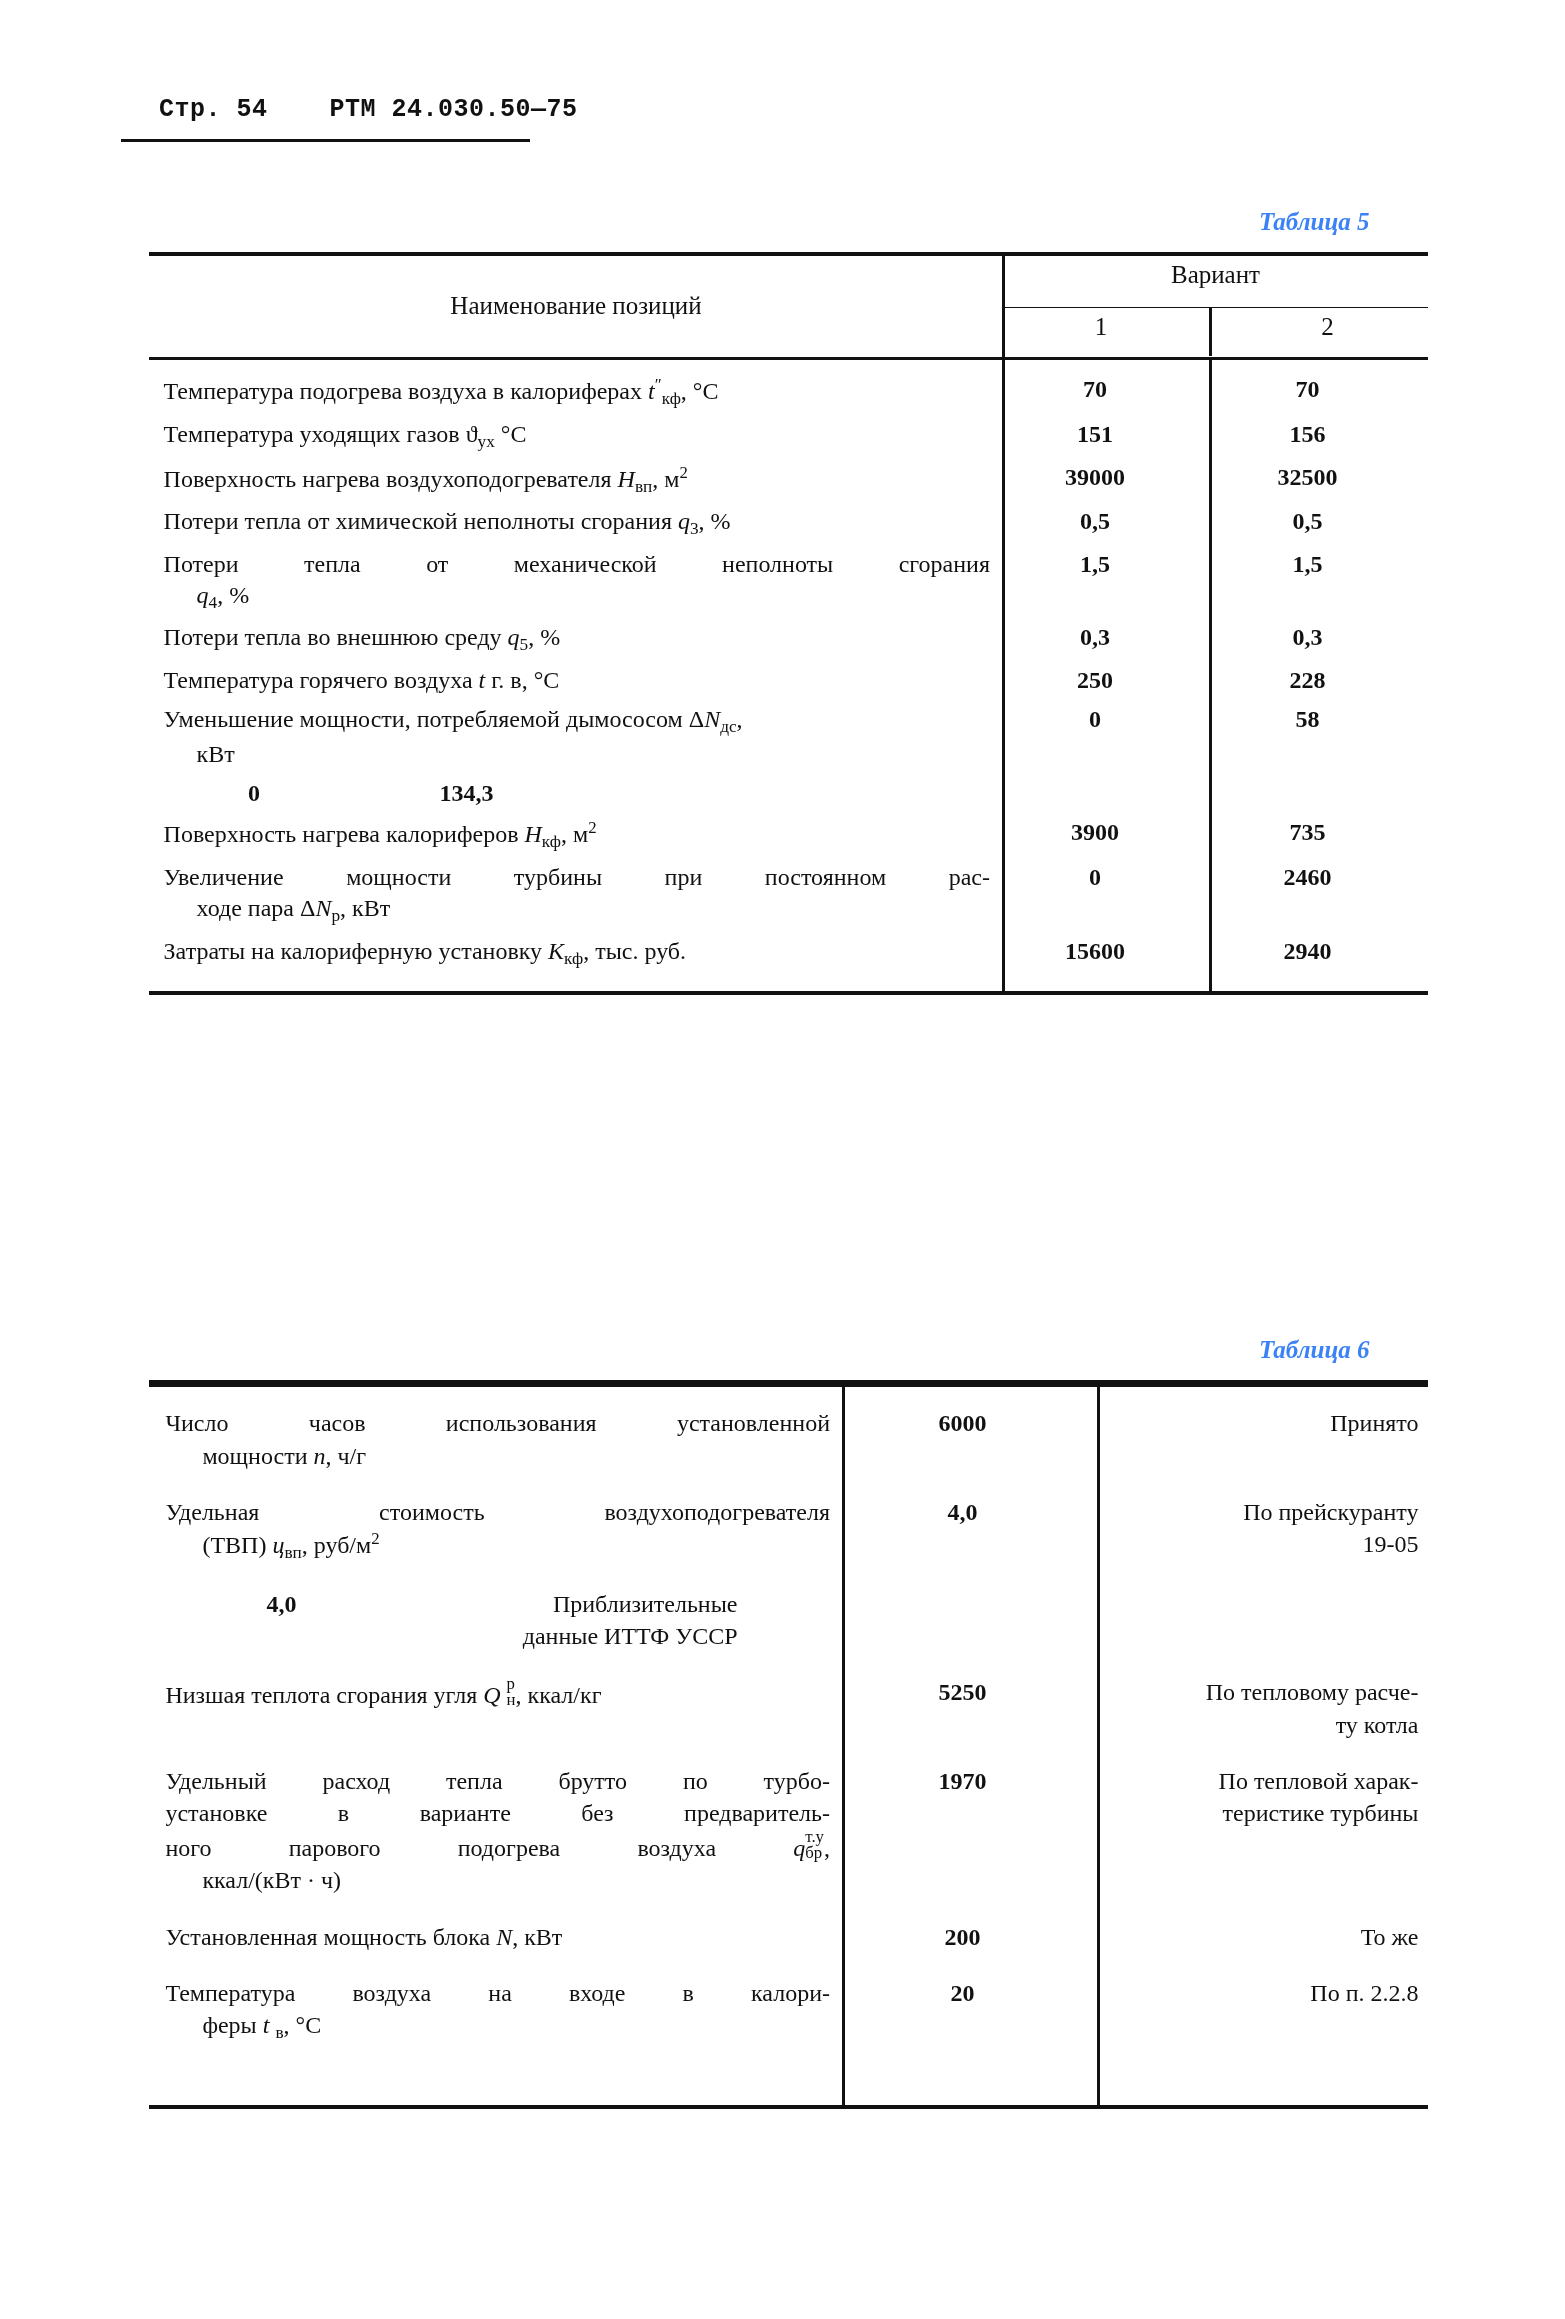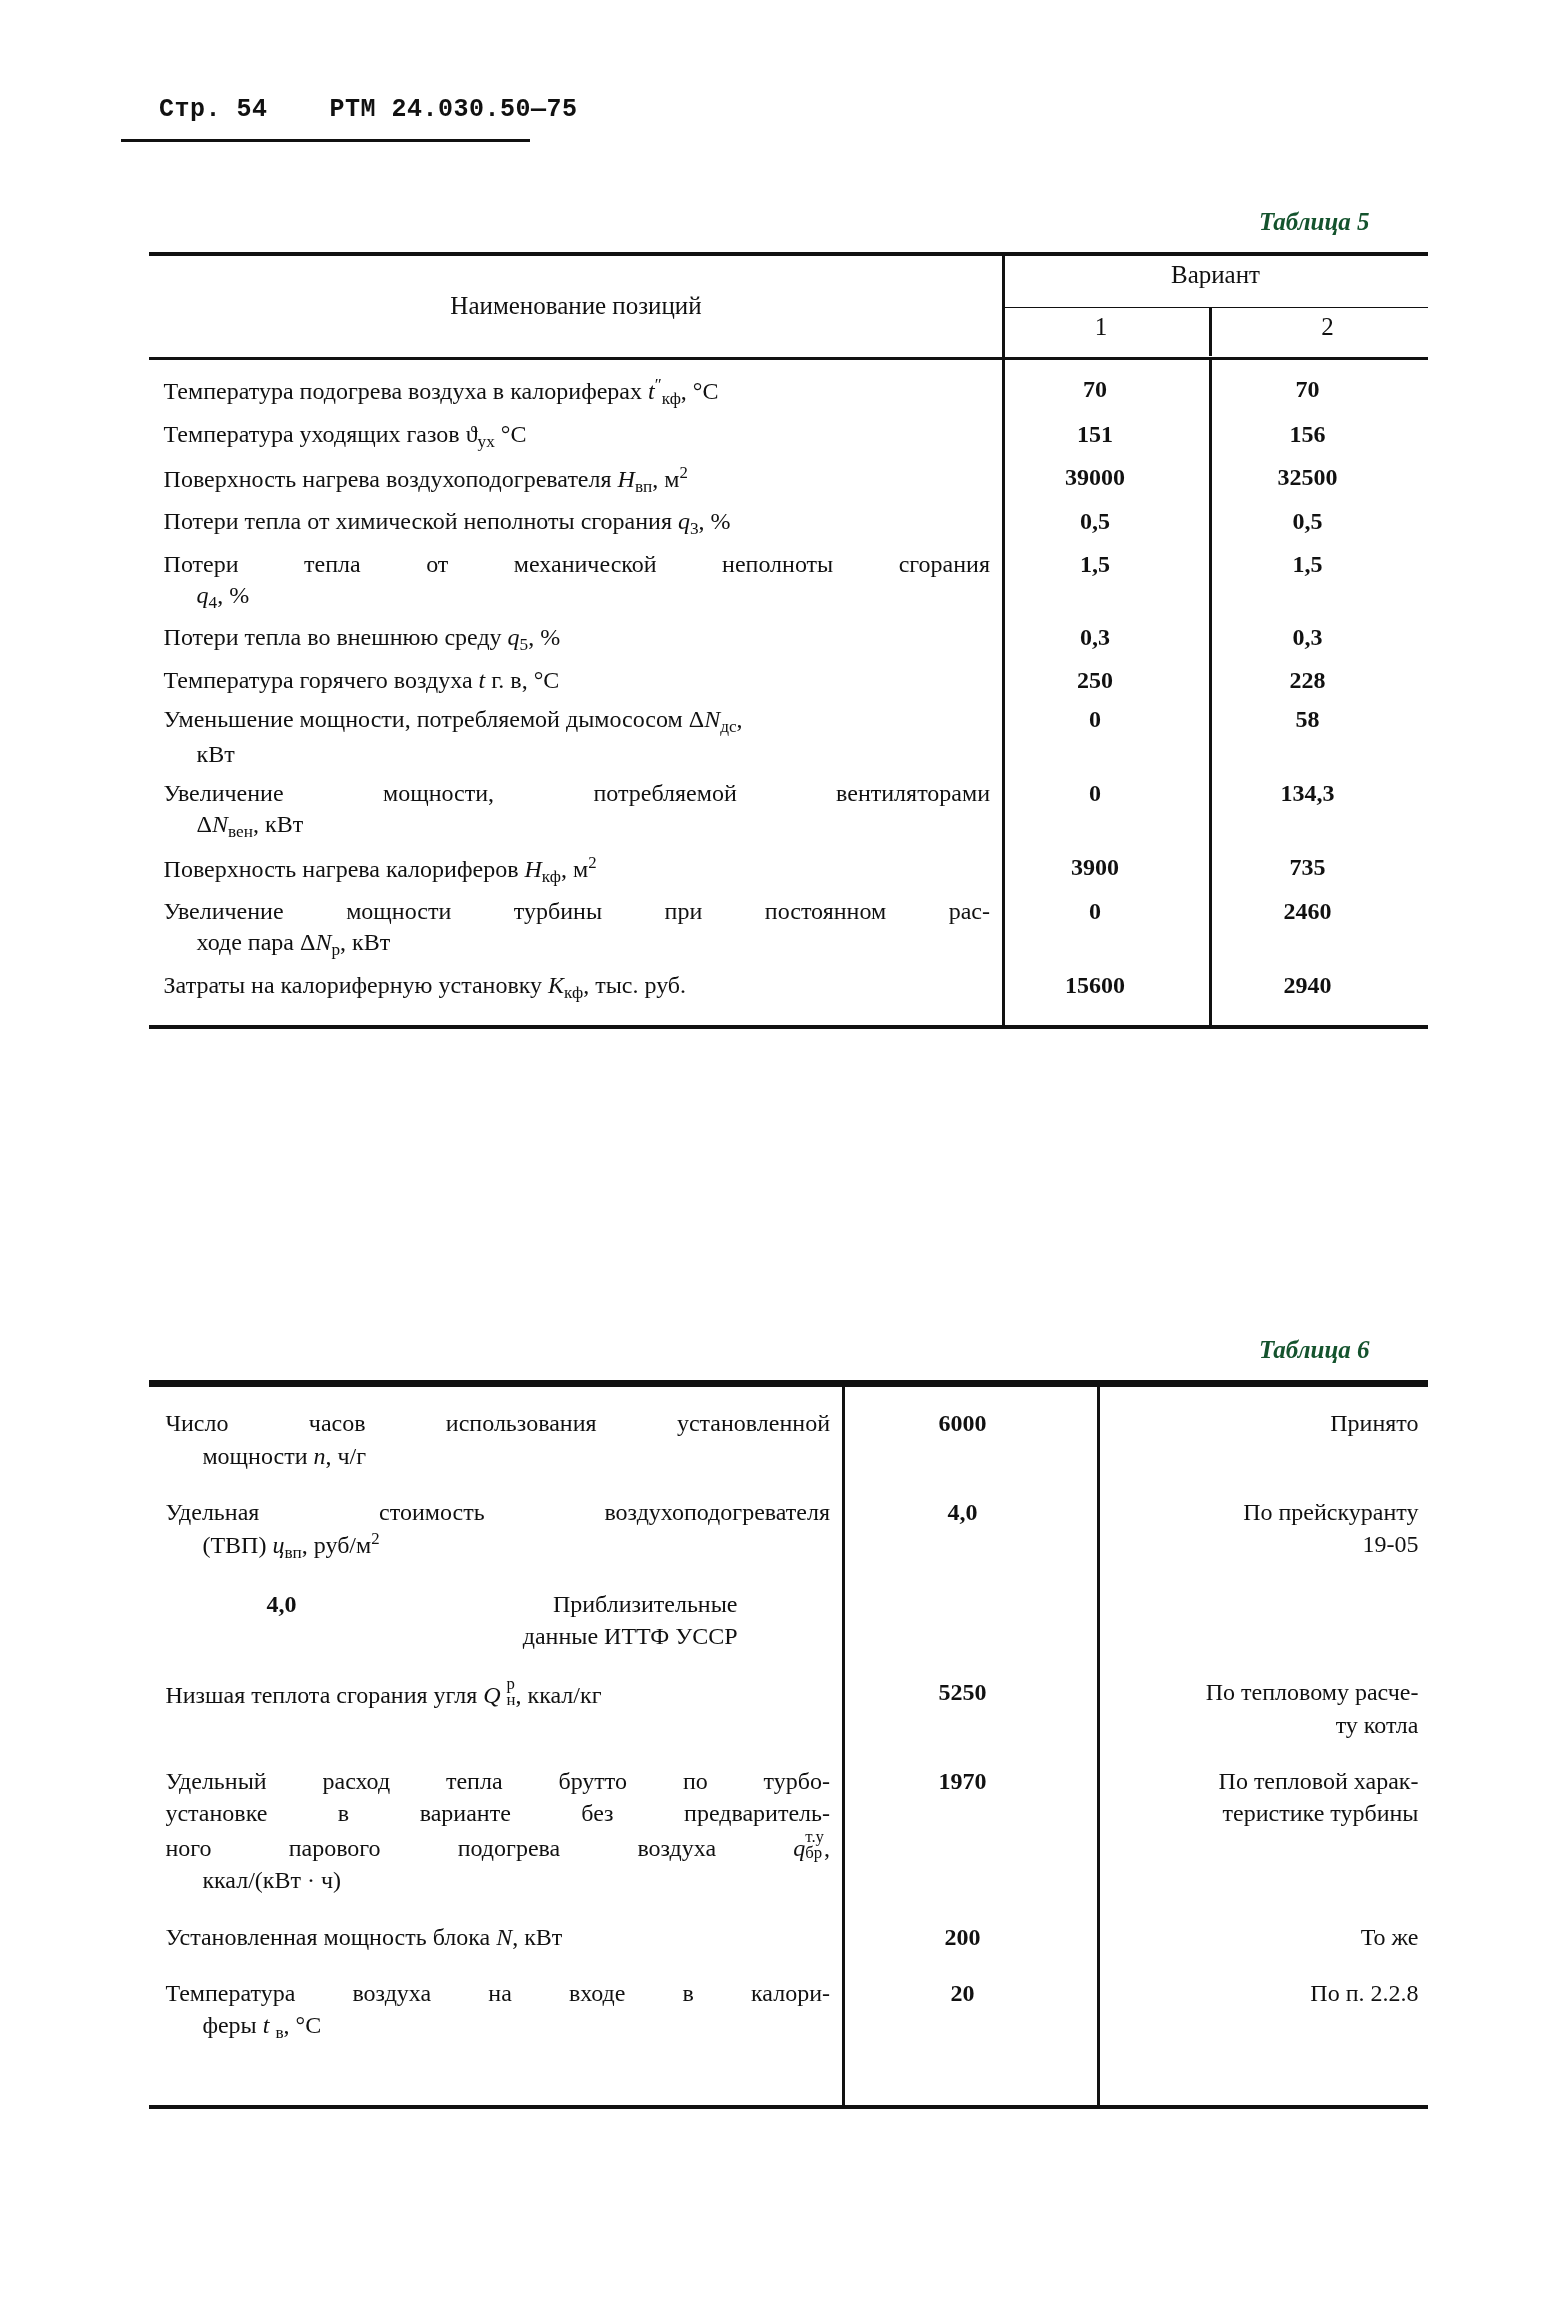--- a/index.html
+++ b/index.html
@@ -46,21 +46,21 @@
     background: #111;
   }
 
   
   .table-caption {
     position: absolute;
     font-family: "Liberation Serif", serif;
     font-style: italic;
     font-size: 25px;
     font-weight: bold;
-    color: #14532d;
+    color: #3b82f6;
   }
   #caption-5 { left: 1259px; top: 208px; }
   #caption-6 { left: 1259px; top: 1336px; }
 
   
   .tbl {
     position: absolute;
     box-sizing: border-box;
   }
   #table5 {
@@ -368,21 +368,20 @@
           <div class="label">Температура горячего воздуха <span class="ital">t</span> г. в, °С</div>
           <div class="v1">250</div>
           <div class="v2">228</div>
         </div>
         <div class="row5">
           <div class="label">Уменьшение мощности, потребляемой дымососом Δ<span class="ital">N</span><span class="sub">дс</span>,<span class="cont">кВт</span></div>
           <div class="v1">0</div>
           <div class="v2">58</div>
         </div>
         <div class="row5">
-          <div class="label justify">Увеличение мощности, потребляемой вентиляторами<span class="cont">Δ<span class="ital">N</span><span class="sub">вен</span>, кВт</span></div>
           <div class="v1">0</div>
           <div class="v2">134,3</div>
         </div>
         <div class="row5">
           <div class="label">Поверхность нагрева калориферов <span class="ital">Н</span><span class="sub">кф</span>, м<span class="sup">2</span></div>
           <div class="v1">3900</div>
           <div class="v2">735</div>
         </div>
         <div class="row5">
           <div class="label justify">Увеличение мощности турбины при постоянном рас-<span class="cont">ходе пара Δ<span class="ital">N</span><span class="sub">р</span>, кВт</span></div>

